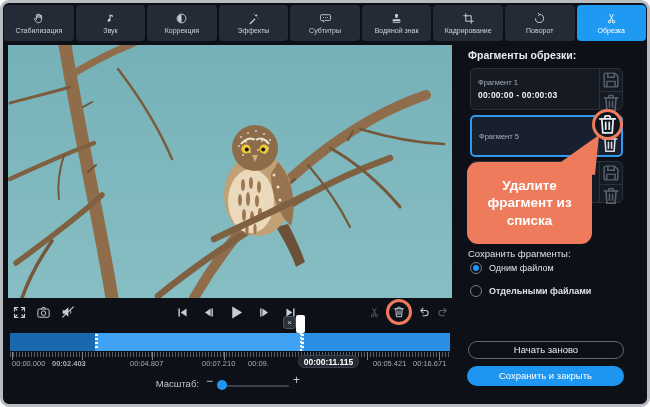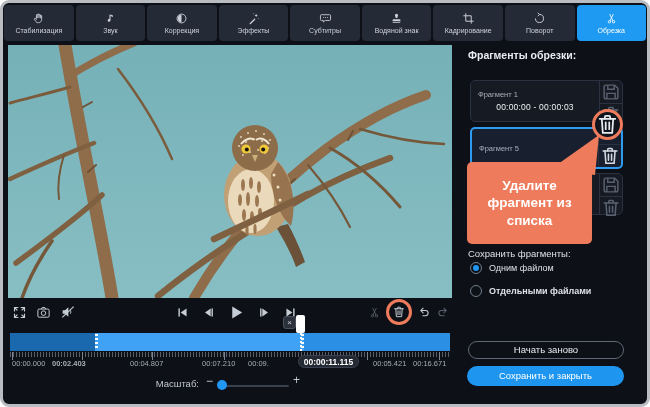--- a/index.html
+++ b/index.html
@@ -48,35 +48,35 @@
         box-sizing:border-box;z-index:5;margin-left:28px;}
   
   .zlabel{position:absolute;left:120px;top:375px;width:76px;text-align:right;font-size:9.5px;color:#c3c9d2;}
   .zminus{position:absolute;left:203px;top:371px;font-size:12px;color:#c3c9d2;}
   .ztrack{position:absolute;left:216px;top:382px;width:70px;height:2px;background:#39414d;border-radius:1px;}
   .zknob{position:absolute;left:214px;top:377px;width:10px;height:10px;border-radius:50%;background:#2196f3;}
   .zplus{position:absolute;left:290px;top:370px;font-size:12px;color:#c3c9d2;}
   
   .ptitle{position:absolute;left:465px;top:46px;font-size:10.5px;font-weight:bold;color:#e9edf1;}
   .frag-row{position:absolute;left:467px;width:153px;height:42px;box-sizing:border-box;display:flex;
-        background:#151a23;border:1px solid #2a3140;border-radius:5px;z-index:1;margin-top:12px;}
+        background:#151a23;border:1px solid #2a3140;border-radius:5px;z-index:1;}
   .frag-row.selected{border:2px solid #2e9bf0;background:#182030;}
   .frag-txt{flex:1;padding:4px 7px;display:flex;flex-direction:column;justify-content:center;gap:3px;overflow:hidden;}
   .fname{font-size:7.5px;color:#a9b0ba;}
-  .ftime{font-size:8.5px;font-weight:normal;color:#eef1f5;letter-spacing:.2px;text-align:center;}
+  .ftime{font-size:8.5px;font-weight:bold;color:#eef1f5;letter-spacing:.2px;}
   .icol{width:22px;border-left:1px solid #2a3140;display:flex;flex-direction:column;}
   .icell{flex:1;display:flex;align-items:center;justify-content:center;color:#596170;}
   .icell+.icell{border-top:1px solid #2a3140;}
   .icell svg{height:11px;width:11px;}
   .frag-row.selected .icell{color:#d6dbe2;}
   .circle-annot{position:absolute;left:589px;top:106px;width:31px;height:31px;box-sizing:border-box;
         border:3px solid #ee7b5b;border-radius:50%;background:#10151d;display:flex;align-items:center;
         justify-content:center;z-index:9;color:#e8ecf1;}
   .circle-annot svg{height:15px;width:15px;}
-  .callout{position:absolute;left:464px;top:159px;width:125px;height:82px;background:#ee7b5b;border-radius:5px;
+  .callout{position:absolute;left:464px;top:159px;width:125px;height:82px;background:#ee7b5b;border-radius:11px;
         display:flex;flex-direction:column;align-items:center;justify-content:center;z-index:7;
         color:#ffffff;font-size:13.5px;font-weight:bold;line-height:1.3;text-align:center;}
   .pointer{position:absolute;left:540px;top:128px;z-index:6;}
   .stitle{position:absolute;left:465px;top:245px;font-size:9.5px;color:#dde1e7;}
   .radio{position:absolute;left:467px;width:12px;height:12px;box-sizing:border-box;border:1px solid #737d8b;
         border-radius:50%;background:#0d1117;display:flex;align-items:center;justify-content:center;}
   .radio.on::after{content:"";width:6px;height:6px;border-radius:50%;background:#2196f3;}
   .rlabel{position:absolute;left:486px;font-size:9px;color:#dde1e7;}
   .btn-reset{position:absolute;left:465px;top:338px;width:156px;height:18px;box-sizing:border-box;
         border:1px solid #5f6874;border-radius:10px;color:#e8ecf0;font-size:9.5px;text-align:center;line-height:16px;}

